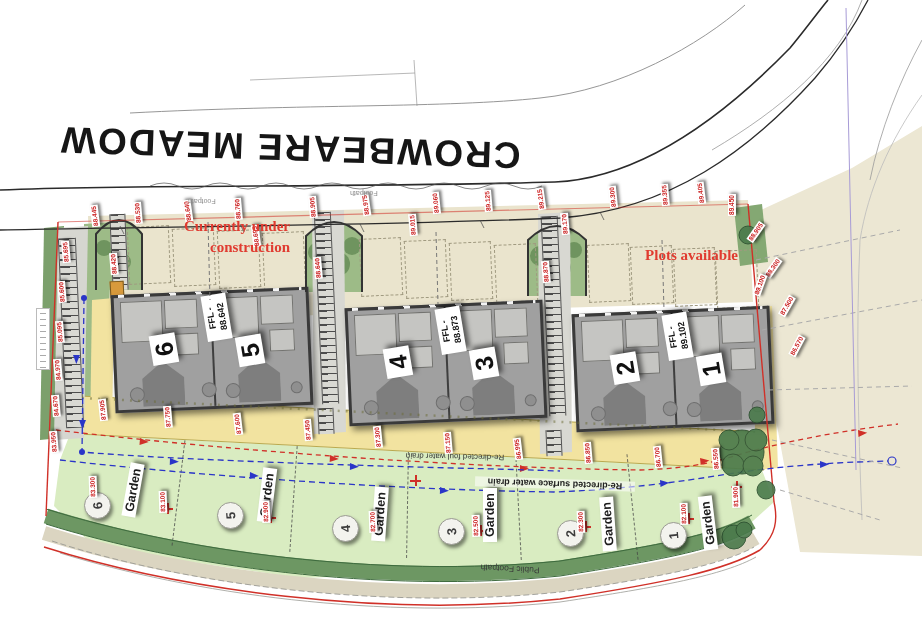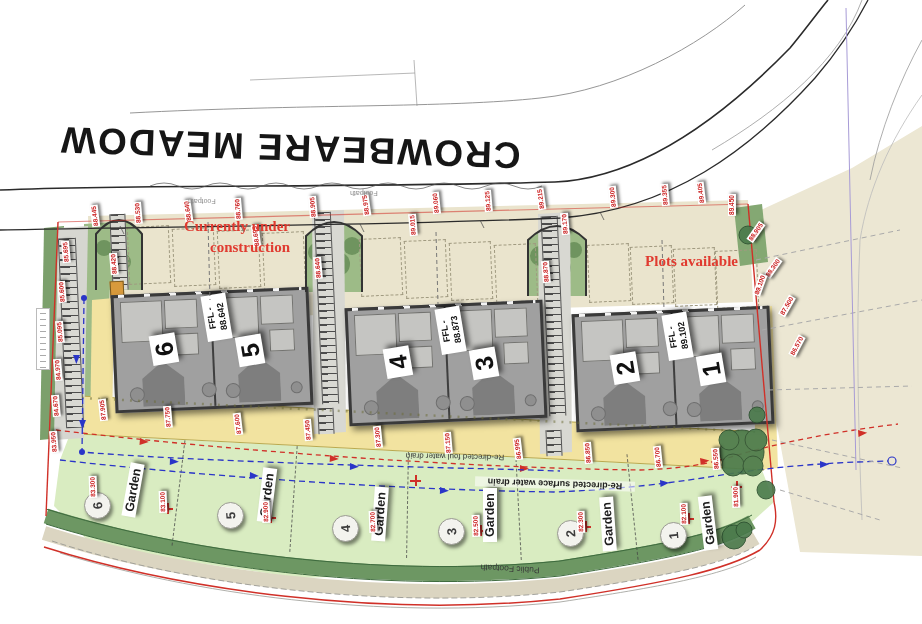--- a/index.html
+++ b/index.html
@@ -68,21 +68,21 @@
   .cross{position:absolute;width:11px;height:11px;}
   .cross::before{content:'';position:absolute;left:0;top:5px;width:11px;height:1.6px;background:#d03028;}
   .cross::after{content:'';position:absolute;left:5px;top:0;width:1.6px;height:11px;background:#d03028;}
 
   
   .roadname{position:absolute;left:10px;top:116px;width:560px;height:52px;text-align:center;
         font-size:37px;font-weight:600;letter-spacing:2px;color:#161616;white-space:nowrap;
         transform:rotate(182deg);}
   .ann{position:absolute;color:#e03b30;font-weight:700;font-size:15px;text-align:right;font-family:Liberation Serif, serif;}
   .annL{left:158px;top:216px;width:132px;line-height:21px;}
-  .annR{left:608px;top:253px;width:130px;white-space:nowrap;}
+  .annR{left:608px;top:247px;width:130px;white-space:nowrap;}
   .drainlab{position:absolute;font-size:8px;color:#333;white-space:nowrap;text-align:center;}
   .foul{left:395px;top:452px;width:120px;transform:rotate(181deg);}
   .surf{left:475px;top:479px;width:160px;font-size:9px;font-weight:700;color:#222;transform:rotate(182deg);
         background:rgba(255,255,255,.55);}
   .pathlab{position:absolute;left:455px;top:564px;width:110px;font-size:8.5px;color:#3a3a3a;
         transform:rotate(183deg);text-align:center;}
   .faintlab{position:absolute;font-size:7px;color:#8a8a8a;transform:rotate(180deg);white-space:nowrap;}
   .f1{left:188px;top:198px;} .f2{left:350px;top:190px;}
 </style>
 </head>

